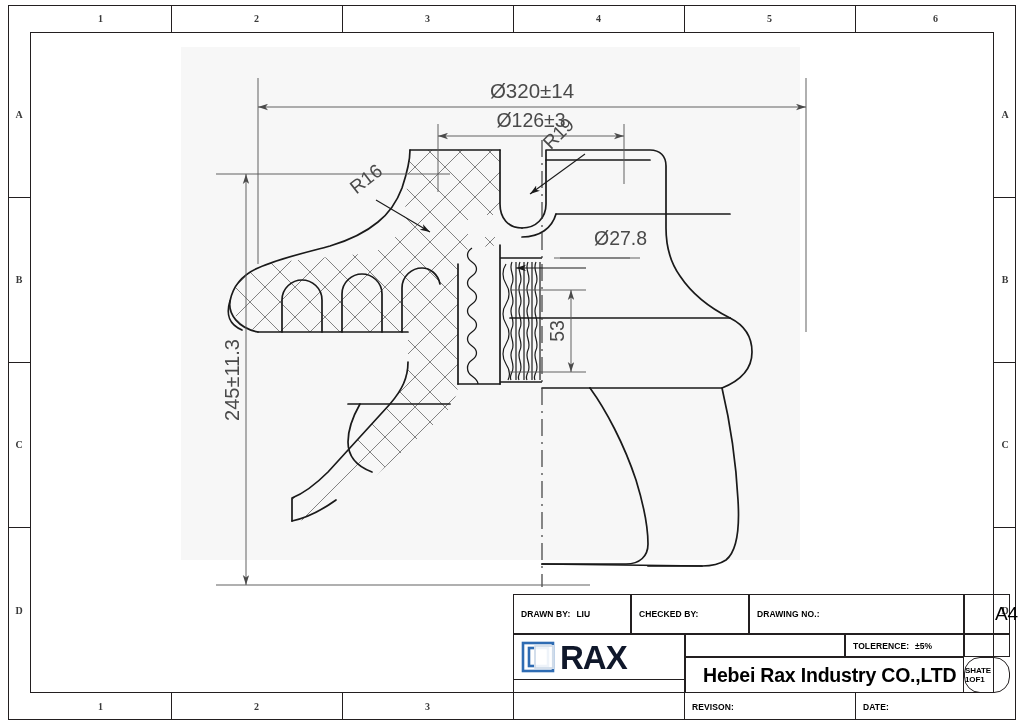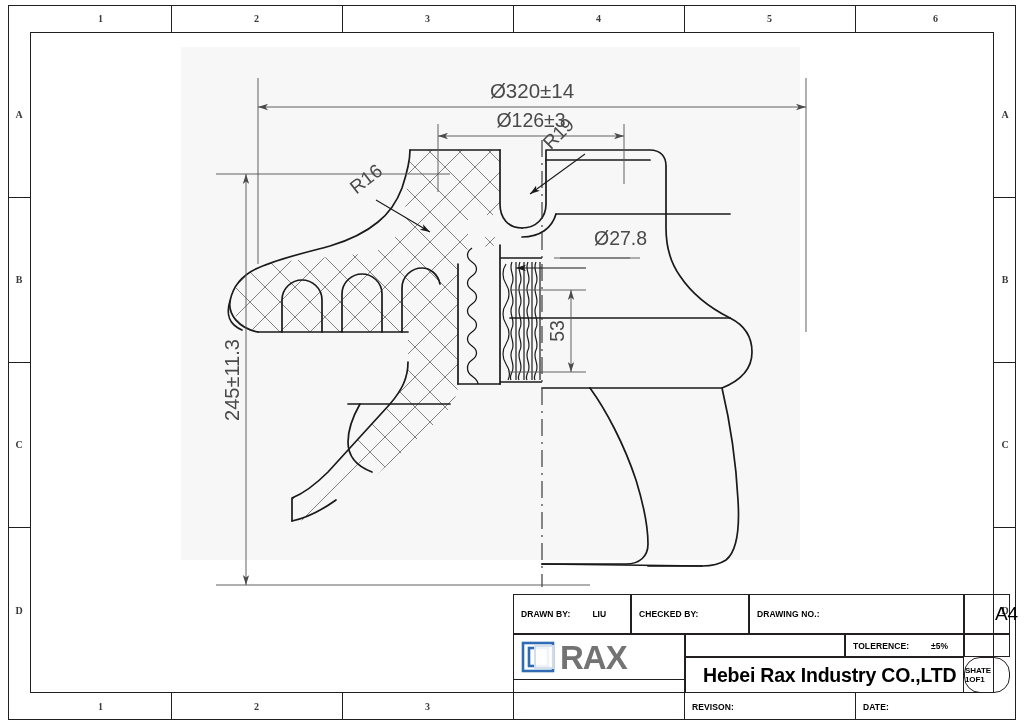--- a/index.html
+++ b/index.html
@@ -23,25 +23,25 @@
         font-weight:700;}
 
   
   #canvas-tint{position:absolute;left:181px;top:47px;width:619px;height:513px;
                background:#f7f7f7;}
   #draw{position:absolute;left:30px;top:32px;width:964px;height:661px;}
 
   
   #titleblock{position:absolute;left:513px;top:594px;width:481px;height:99px;}
   .tb{position:absolute;box-sizing:border-box;border:1.3px solid #231f20;
-      display:flex;align-items:center;}
+      display:flex;align-items:center;gap:6px;}
   .tb span{display:block;}
   .tb-lab{font-size:8.5px;font-weight:700;letter-spacing:.1px;
           font-family:"Liberation Sans",sans-serif;white-space:nowrap;}
-  .tb-val{font-size:8.5px;font-weight:700;margin-left:22px;white-space:nowrap;}
+  .tb-val{font-size:8.5px;font-weight:700;margin-left:0;white-space:nowrap;}
   .tb-pad{padding-left:7px;}
   .a4{font-size:19px;font-family:"Liberation Sans",sans-serif;
       justify-content:center;font-weight:400;}
   .company{font-size:19.5px;font-weight:700;letter-spacing:-.2px;
            font-family:"Liberation Sans",sans-serif;padding-left:17px;}
   .shate{font-size:8px;font-weight:700;justify-content:center;letter-spacing:-.1px;border-radius:16px;}
 
   
   #logo-cell{position:absolute;left:0;top:40px;width:172px;height:46px;
              border:1.3px solid #231f20;box-sizing:border-box;
@@ -355,21 +355,21 @@
     <div id="logo-cell">
       <div id="logo">
         <svg width="40" height="36" viewBox="0 0 40 36">
           <g fill="none" stroke="#2f6cb3" stroke-width="2.6">
             <rect x="3" y="4" width="30" height="28"></rect>
             <rect x="9" y="9" width="19" height="18"></rect>
           </g>
           <polygon points="14,6 34,6 34,30 14,30" fill="#ffffff" opacity="0.92"></polygon>
           <polygon points="15,7 33,7 33,29 15,29" fill="none" stroke="#c9d6e6" stroke-width="1.6"></polygon>
         </svg>
-        <span class="logo-text" style="color:#737373;">RAX</span>
+        <span class="logo-text" style="color:#0f172a;">RAX</span>
       </div>
     </div>
 
     <div class="tb" style="left:332px;top:40px;width:119px;height:23px;">
       <span class="tb-lab tb-pad">TOLERENCE:</span>
       <span class="tb-val">±5%</span>
     </div>
 
     <div class="tb" style="left:172px;top:40px;width:160px;height:23px;"></div>
 

